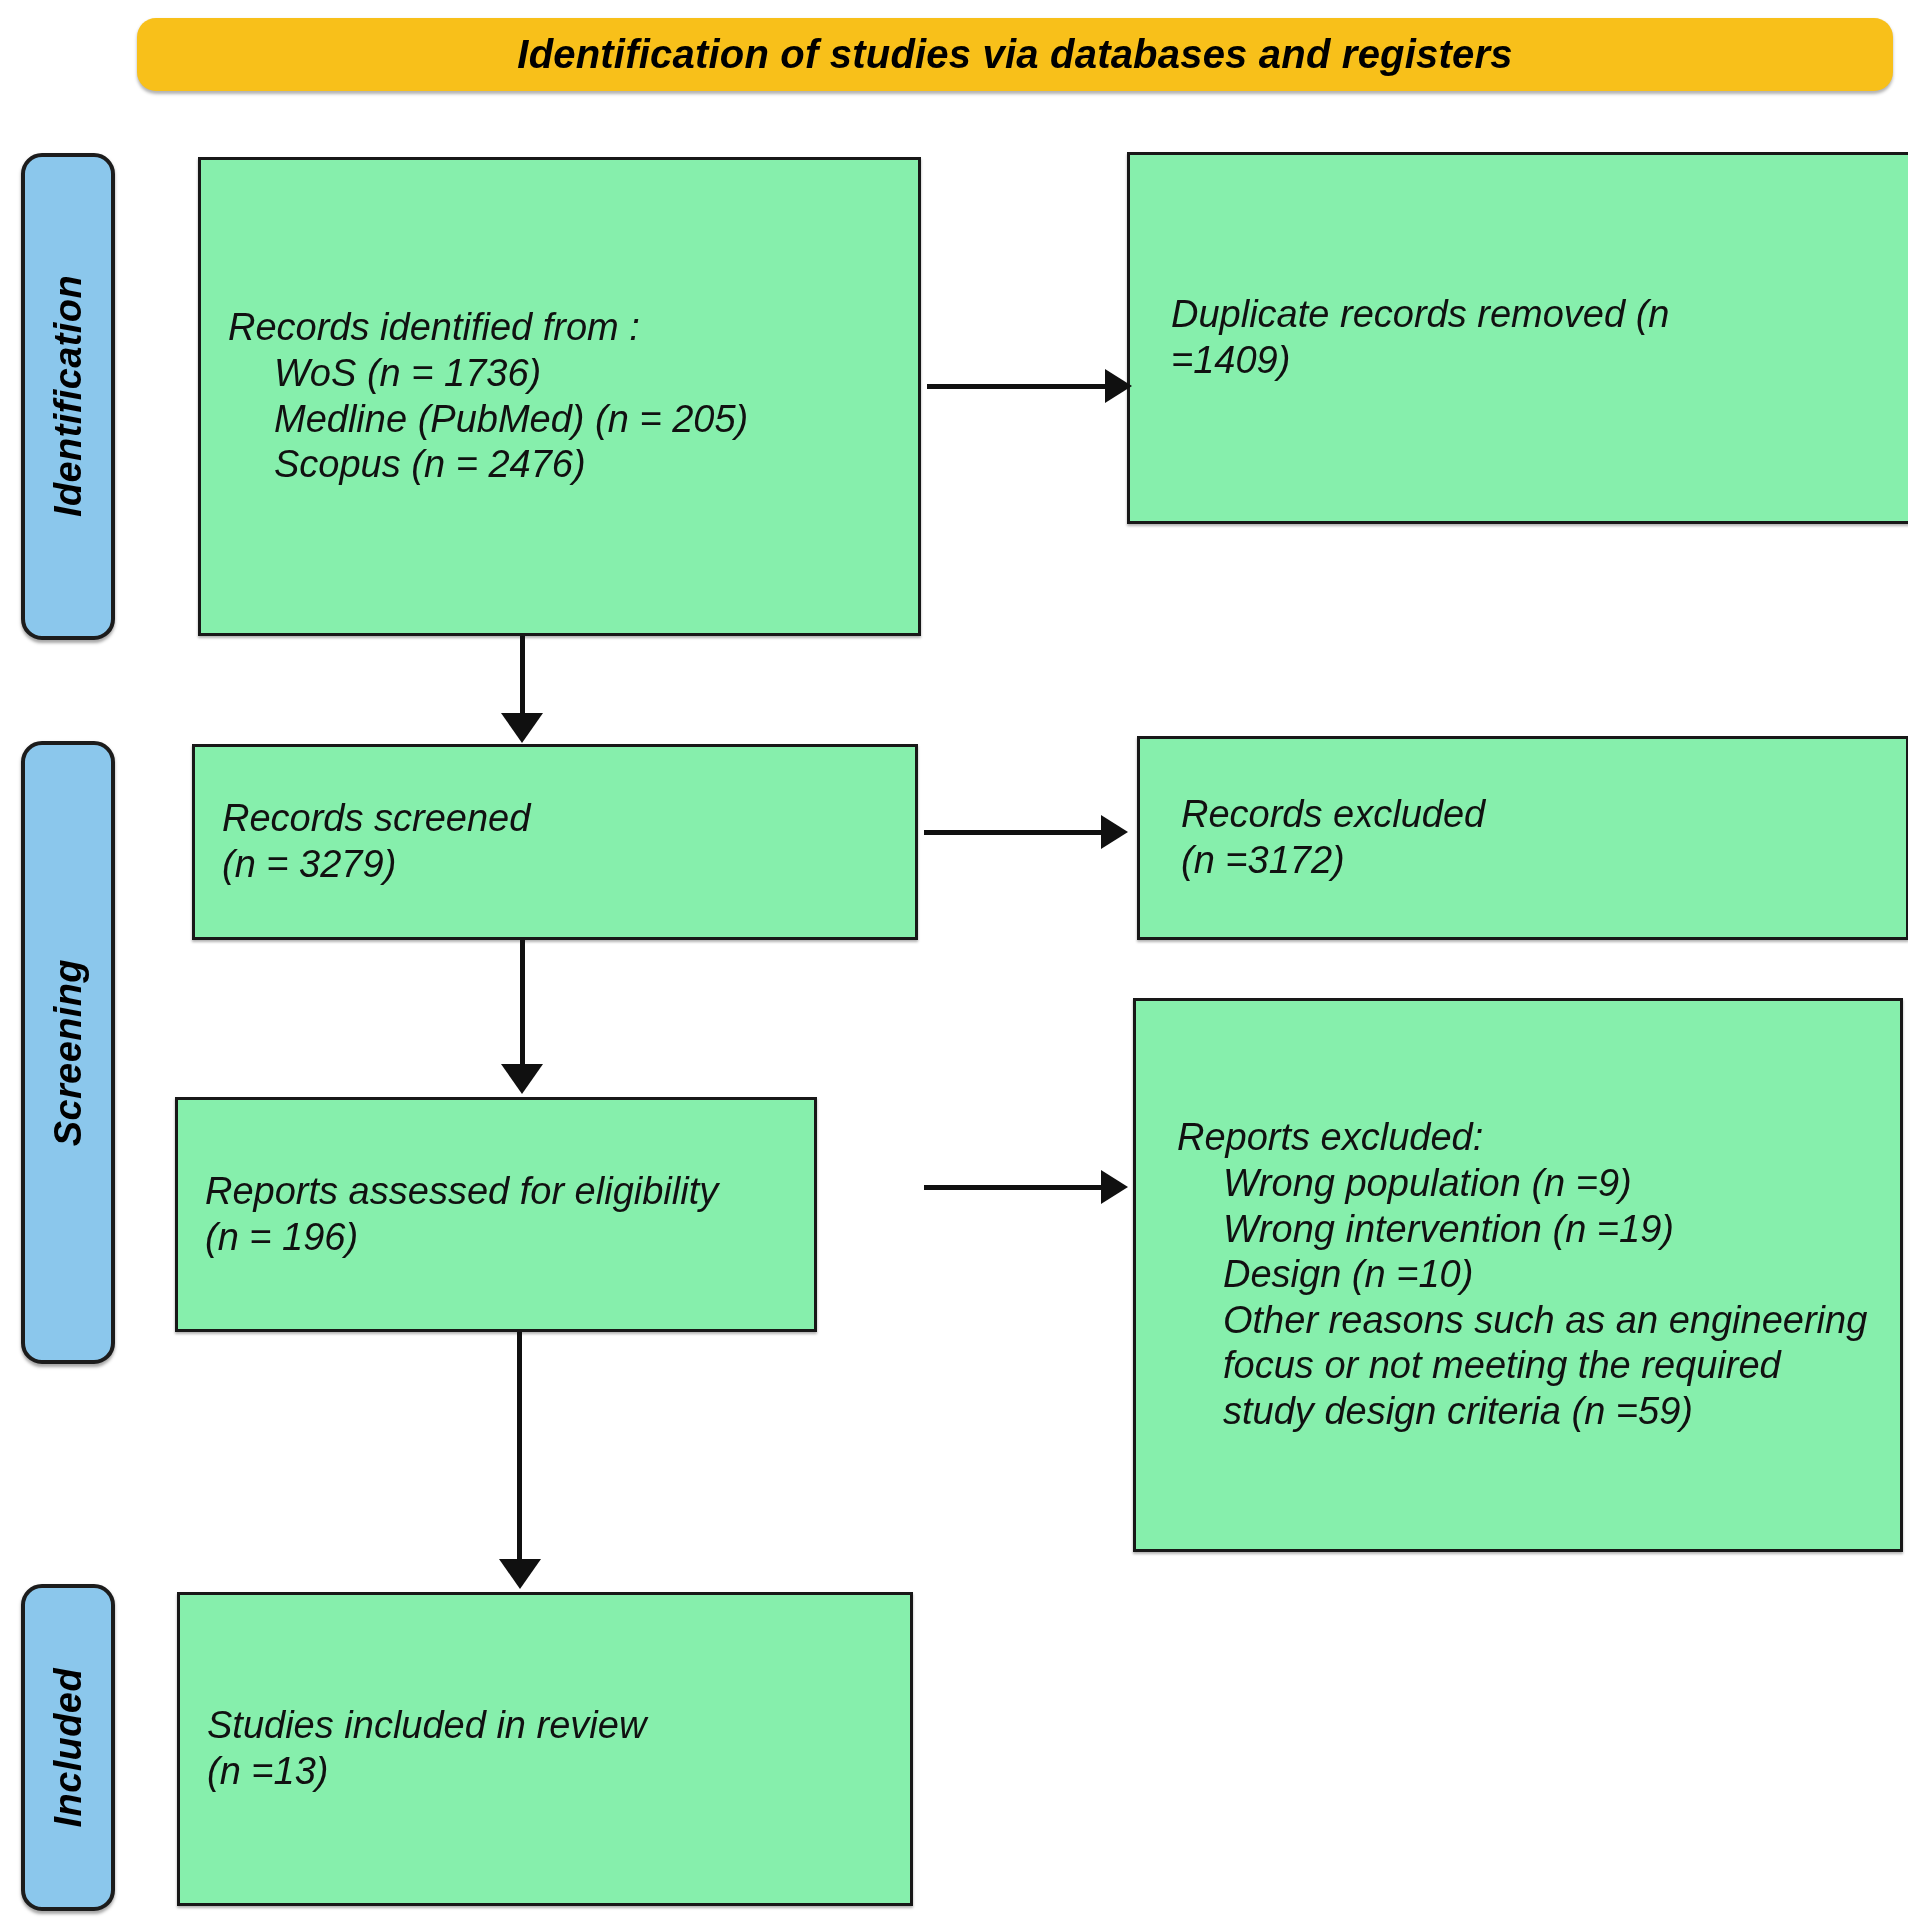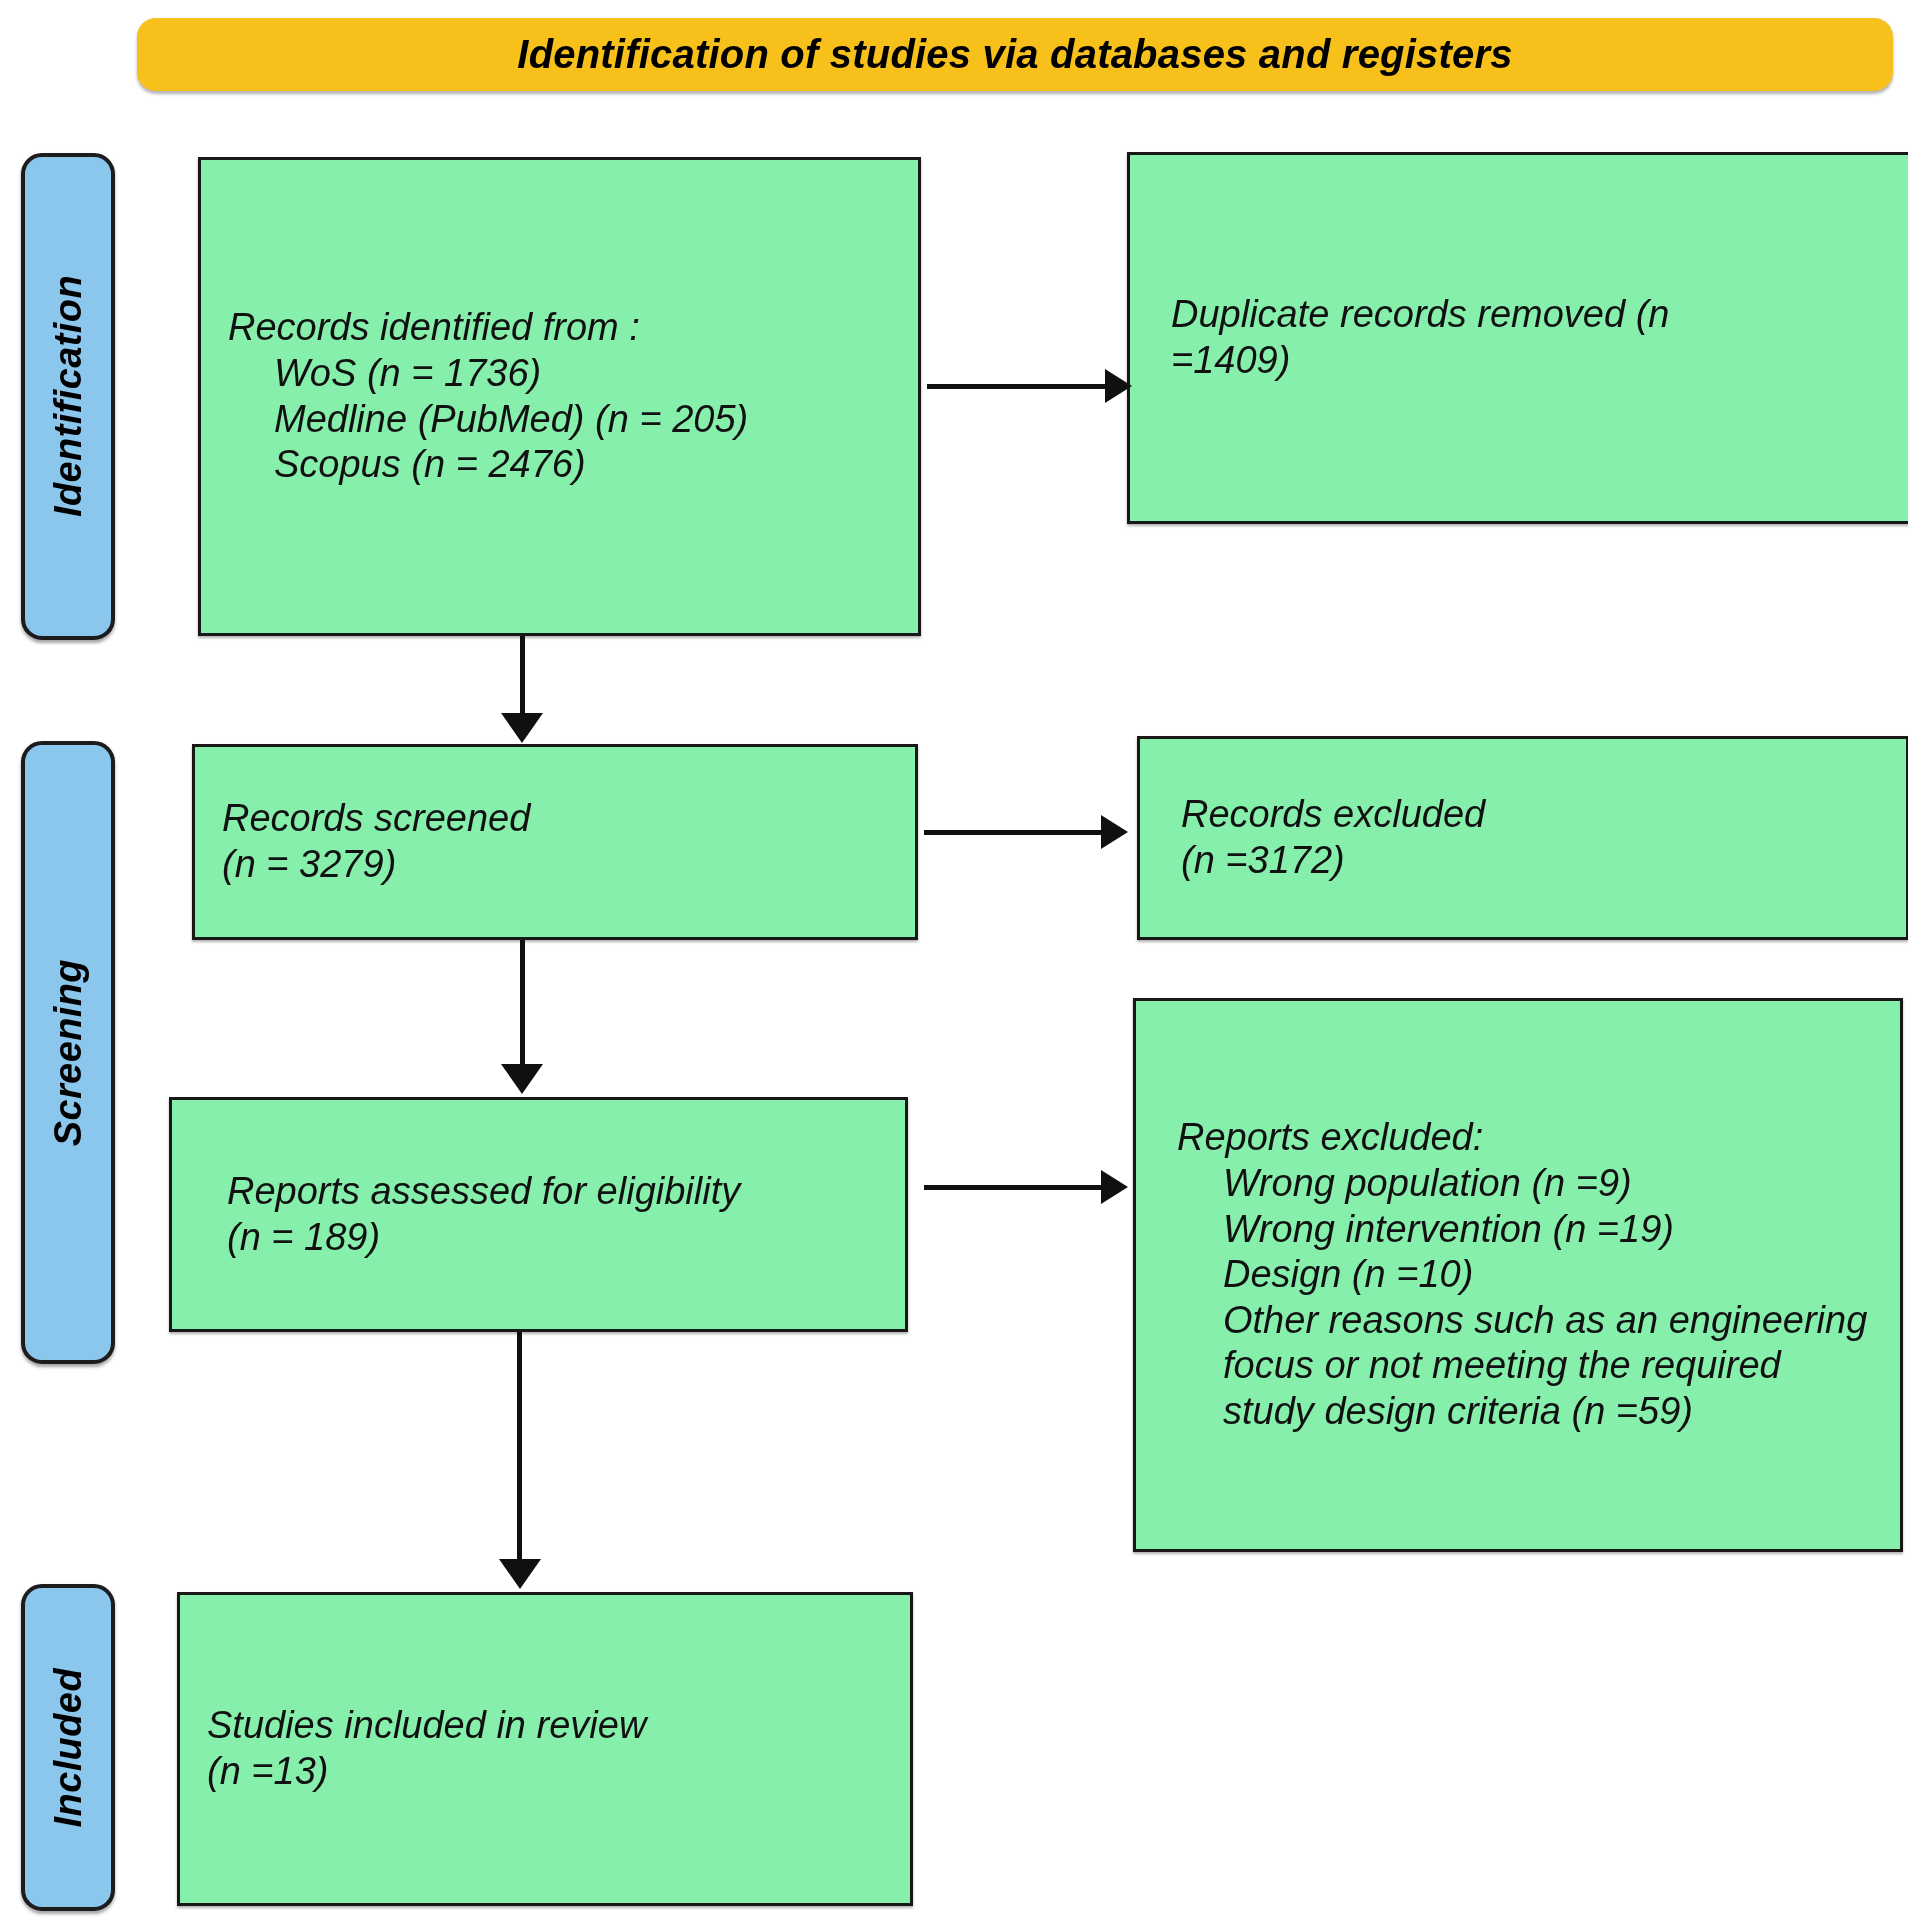--- a/index.html
+++ b/index.html
@@ -86,21 +86,21 @@
     color: #111111;
     white-space: pre;
   }
   .line.indent { padding-left: 46px; }
   .line.wrapme { white-space: normal; }
 
   #box-identified   { left: 198px;  top: 157px;  width: 723px;  height: 479px; }
   #box-duplicates   { left: 1127px; top: 152px;  width: 895px;  height: 372px; }
   #box-screened     { left: 192px;  top: 744px;  width: 726px;  height: 196px; }
   #box-rec-excluded { left: 1137px; top: 736px;  width: 772px;  height: 204px; }
-  #box-eligibility  { left: 169px;  top: 1097px; width: 739px;  height: 235px; padding-left: 28px; }
+  #box-eligibility  { left: 175px;  top: 1097px; width: 642px;  height: 235px; }
   #box-rep-excluded { left: 1133px; top: 998px; width: 770px;  height: 554px; }
   #box-included     { left: 177px;  top: 1592px; width: 736px;  height: 314px; }
 
   #box-duplicates .fbox-inner,
   #box-rec-excluded .fbox-inner { padding-left: 41px; }
   #box-rep-excluded .fbox-inner { padding-left: 41px; }
 
   
   .conn { position: absolute; }
   .harrow-line {
@@ -193,21 +193,21 @@
   <div class="fbox" id="box-rec-excluded">
     <div class="fbox-inner">
       <div class="line">Records excluded</div>
       <div class="line">(n =3172)</div>
     </div>
   </div>
 
   <div class="fbox" id="box-eligibility">
     <div class="fbox-inner">
       <div class="line">Reports assessed for eligibility</div>
-      <div class="line">(n = 189)</div>
+      <div class="line">(n = 196)</div>
     </div>
   </div>
 
   <div class="fbox" id="box-rep-excluded">
     <div class="fbox-inner">
       <div class="line">Reports excluded:</div>
       <div class="line indent">Wrong population (n =9)</div>
       <div class="line indent">Wrong intervention (n =19)</div>
       <div class="line indent">Design (n =10)</div>
       <div class="line indent wrapme">Other reasons such as an engineering focus or not meeting the required study design criteria (n =59)</div>

